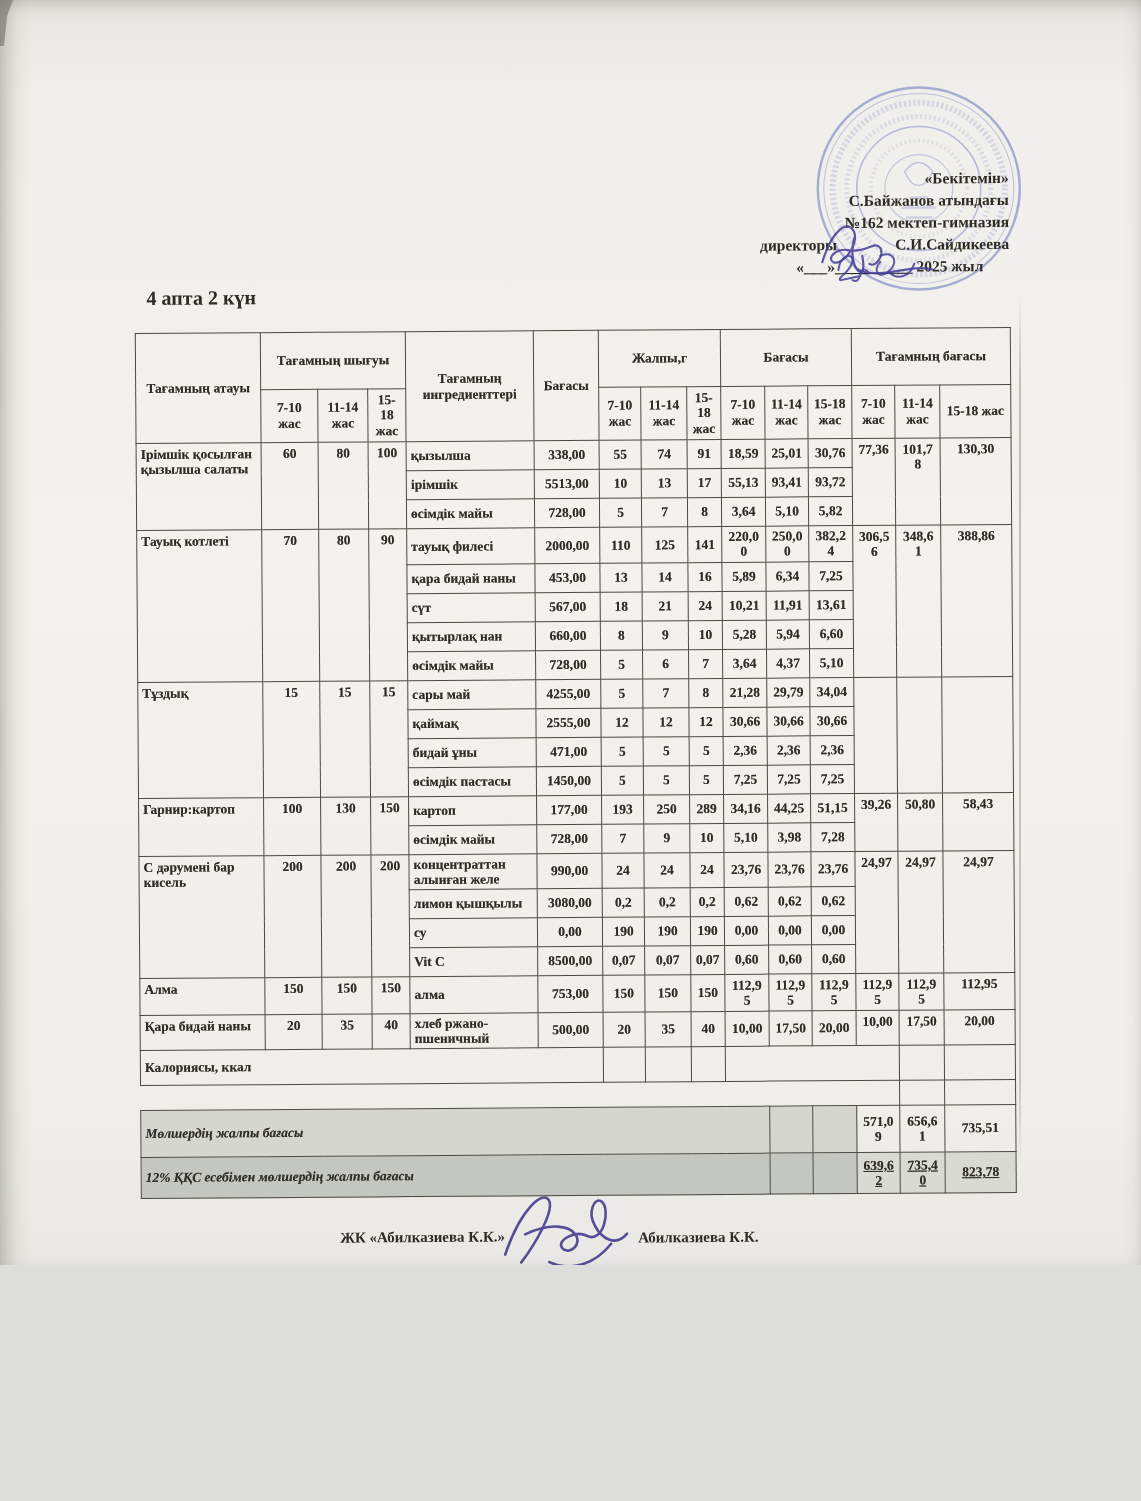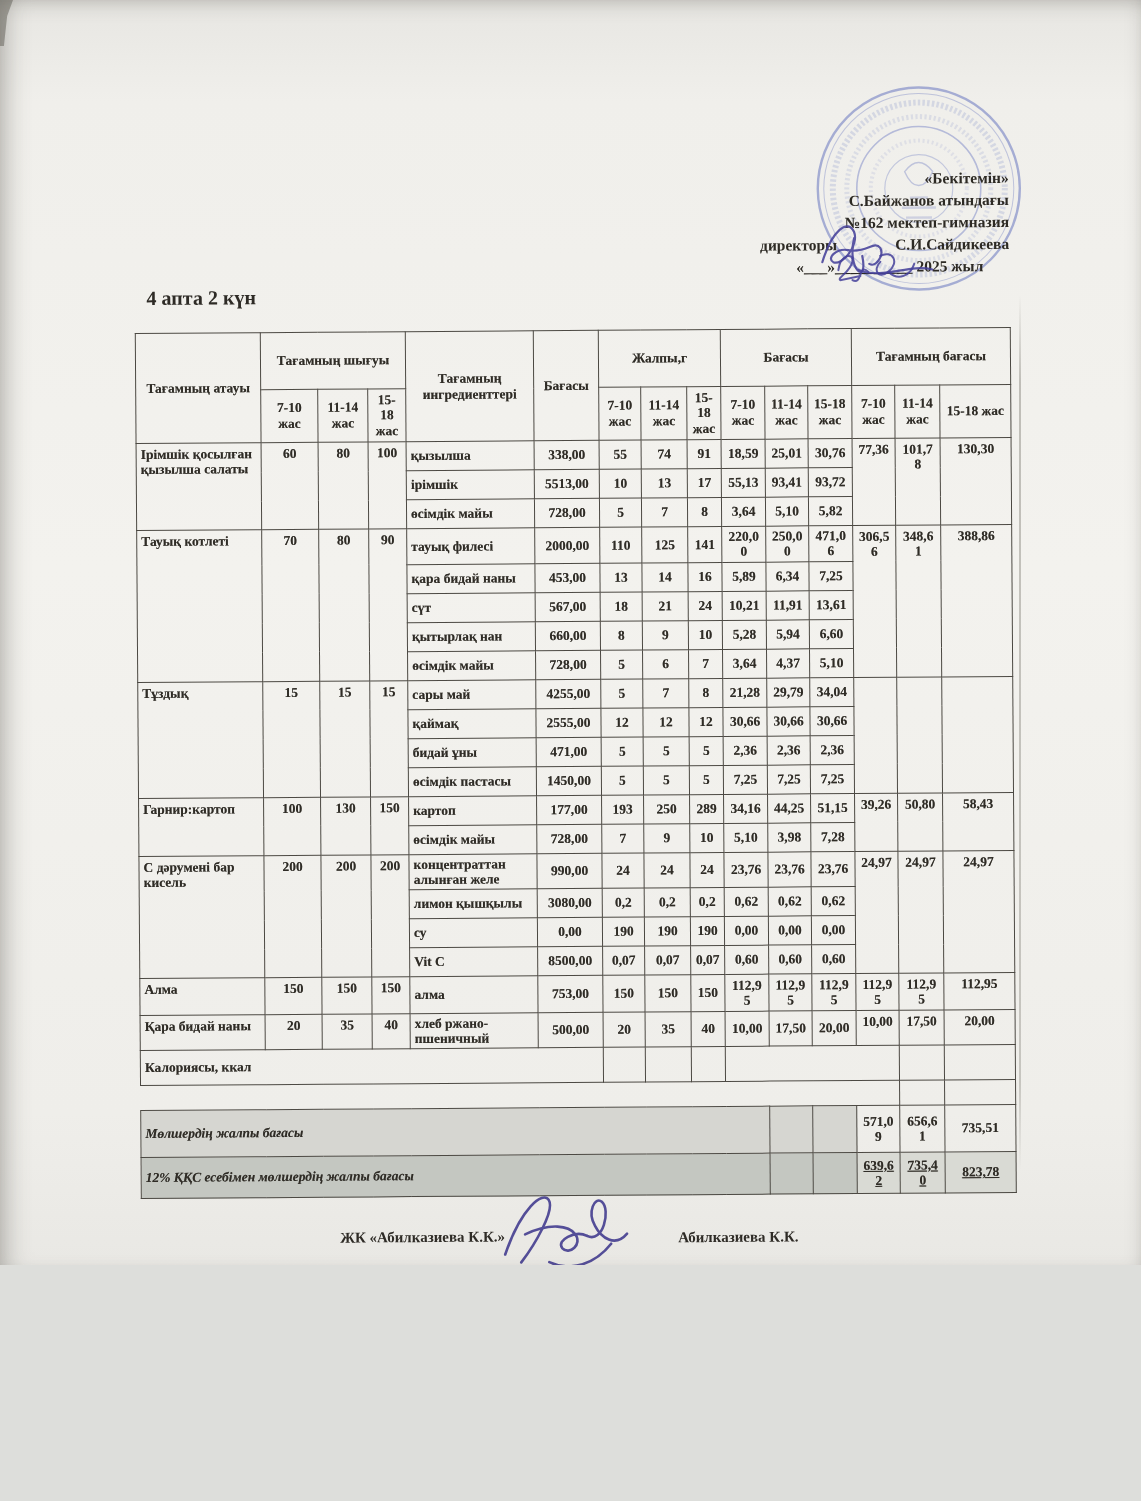--- a/index.html
+++ b/index.html
@@ -43,21 +43,21 @@
   .gap td:last-child{border-right:1px solid #4c4943;}
   .sum td{height:42px;}
   .sum2 td{height:36px;}
   .sum-label{text-align:left;font-style:italic;font-weight:700;}
   .sum1 .sum-label,.sum1 .sum-fill{background:#d6d6d1;}
   .sum2 .sum-label,.sum2 .sum-fill{background:#c4c7c1;}
   .sum2 .sum-val{background:#d9dad4;text-decoration:underline;}
 
   
   .footer-company{position:absolute;left:335px;top:1228px;font-weight:700;font-size:15px;}
-  .footer-name{position:absolute;left:673px;top:1230px;font-weight:700;font-size:15px;}
+  .footer-name{position:absolute;left:633px;top:1230px;font-weight:700;font-size:15px;}
   .sig1{position:absolute;left:814px;top:214px;}
   .datewrite{position:absolute;left:830px;top:244px;}
   .sig2{position:absolute;left:486px;top:1182px;}
 </style>
 </head>
 <body>
 
 <div class="canvas">
   <div class="corner-mark"></div>
   <div class="fold-line"></div>
@@ -197,21 +197,21 @@
               <td class="c-num c-top" rowspan="5">70</td>
               <td class="c-num c-top" rowspan="5">80</td>
               <td class="c-num c-top" rowspan="5">90</td>
               <td class="c-ing">тауық филесі</td>
               <td class="c-num">2000,00</td>
               <td class="c-num">110</td>
               <td class="c-num">125</td>
               <td class="c-num">141</td>
               <td class="c-num">220,00</td>
               <td class="c-num">250,00</td>
-              <td class="c-num">471,06</td>
+              <td class="c-num">382,24</td>
               <td class="c-num c-top" rowspan="5">306,56</td>
               <td class="c-num c-top" rowspan="5">348,61</td>
               <td class="c-num c-top" rowspan="5">388,86</td>
             </tr>
             <tr>
               <td class="c-ing">қара бидай наны</td>
               <td class="c-num">453,00</td>
               <td class="c-num">13</td>
               <td class="c-num">14</td>
               <td class="c-num">16</td>

